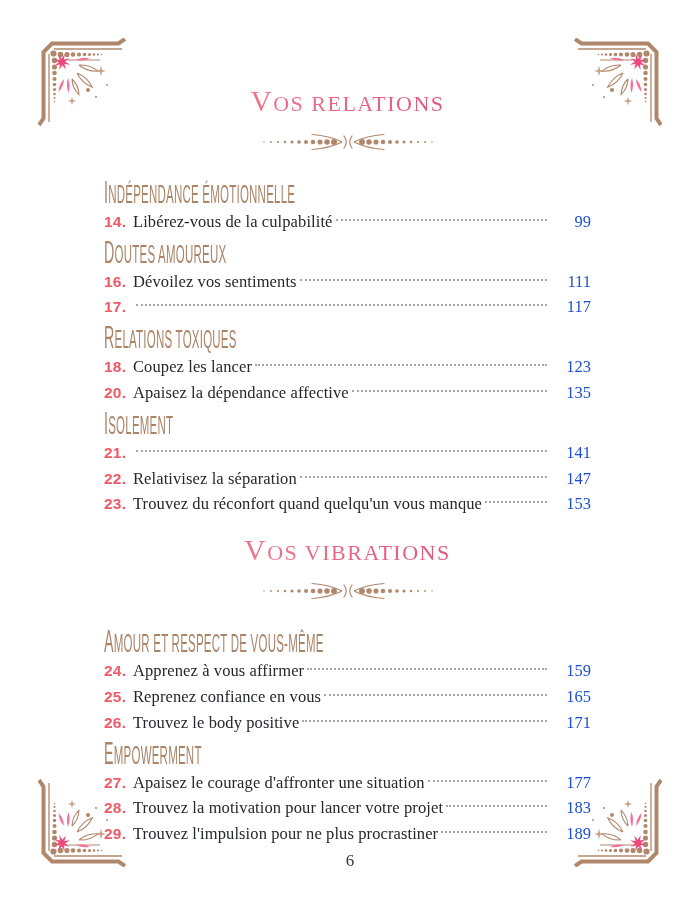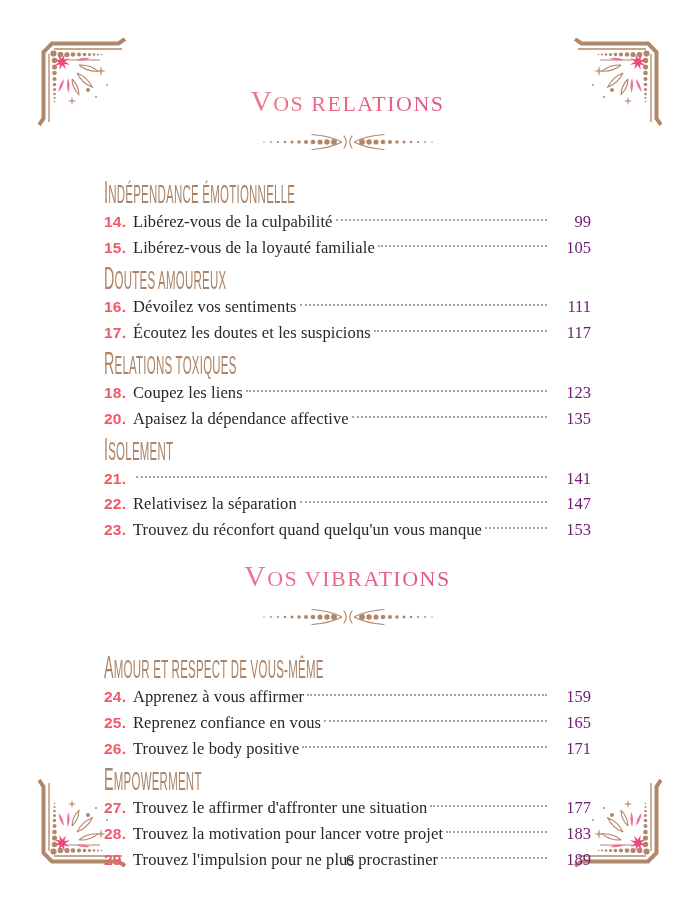--- a/index.html
+++ b/index.html
@@ -43,21 +43,21 @@
   h2.group-heading .cap{font-size:1.24em;}
 
   .entry{display:flex;align-items:center;height:25.8px;}
   .num{flex:0 0 29px;font-family:"Liberation Sans",sans-serif;font-weight:700;
        font-size:15.5px;color:#f05a66;letter-spacing:0.2px;}
   .label{font-family:"Liberation Serif",serif;font-size:16.5px;color:#26262e;
          white-space:nowrap;letter-spacing:0.1px;}
   .dots{flex:1 1 auto;min-width:8px;border-bottom:2px dotted #a6a6a6;
         margin:0 8px 4px 3px;}
   .pg{flex:0 0 36px;text-align:right;font-family:"Liberation Serif",serif;
-      font-size:16.5px;color:#701a75;}
+      font-size:16.5px;color:#1d4ed8;}
 
   .footer{position:absolute;left:0;right:0;top:851px;text-align:center;}
   .folio{font-family:"Liberation Serif",serif;font-size:17px;color:#3a3a40;}
 </style>
 </head>
 <body>
 
 <div class="page">
   <div class="corner tl">
   <svg width="88" height="88" viewBox="0 0 88 88" aria-hidden="true">
@@ -287,47 +287,40 @@
   </svg>
 </header>
       <section class="group">
         <h2 class="group-heading cap-first"><span class="cap">I</span>NDÉPENDANCE ÉMOTIONNELLE</h2>
         <div class="entry">
           <span class="num">14.</span>
           <span class="label">Libérez-vous de la culpabilité</span>
           <span class="dots"></span>
           <span class="pg">99</span>
         </div>
-        <div class="entry">
-          <span class="num">15.</span>
-          <span class="label">Libérez-vous de la loyauté familiale</span>
-          <span class="dots"></span>
-          <span class="pg">105</span>
-        </div>
       </section>
       <section class="group">
         <h2 class="group-heading cap-first"><span class="cap">D</span>OUTES AMOUREUX</h2>
         <div class="entry">
           <span class="num">16.</span>
           <span class="label">Dévoilez vos sentiments</span>
           <span class="dots"></span>
           <span class="pg">111</span>
         </div>
         <div class="entry">
           <span class="num">17.</span>
-          <span class="label">Écoutez les doutes et les suspicions</span>
           <span class="dots"></span>
           <span class="pg">117</span>
         </div>
       </section>
       <section class="group">
         <h2 class="group-heading cap-first"><span class="cap">R</span>ELATIONS TOXIQUES</h2>
         <div class="entry">
           <span class="num">18.</span>
-          <span class="label">Coupez les liens</span>
+          <span class="label">Coupez les lancer</span>
           <span class="dots"></span>
           <span class="pg">123</span>
         </div>
         <div class="entry">
           <span class="num">20.</span>
           <span class="label">Apaisez la dépendance affective</span>
           <span class="dots"></span>
           <span class="pg">135</span>
         </div>
       </section>
@@ -406,21 +399,21 @@
           <span class="num">26.</span>
           <span class="label">Trouvez le body positive</span>
           <span class="dots"></span>
           <span class="pg">171</span>
         </div>
       </section>
       <section class="group">
         <h2 class="group-heading cap-first"><span class="cap">E</span>MPOWERMENT</h2>
         <div class="entry">
           <span class="num">27.</span>
-          <span class="label">Trouvez le affirmer d'affronter une situation</span>
+          <span class="label">Apaisez le courage d'affronter une situation</span>
           <span class="dots"></span>
           <span class="pg">177</span>
         </div>
         <div class="entry">
           <span class="num">28.</span>
           <span class="label">Trouvez la motivation pour lancer votre projet</span>
           <span class="dots"></span>
           <span class="pg">183</span>
         </div>
         <div class="entry">

